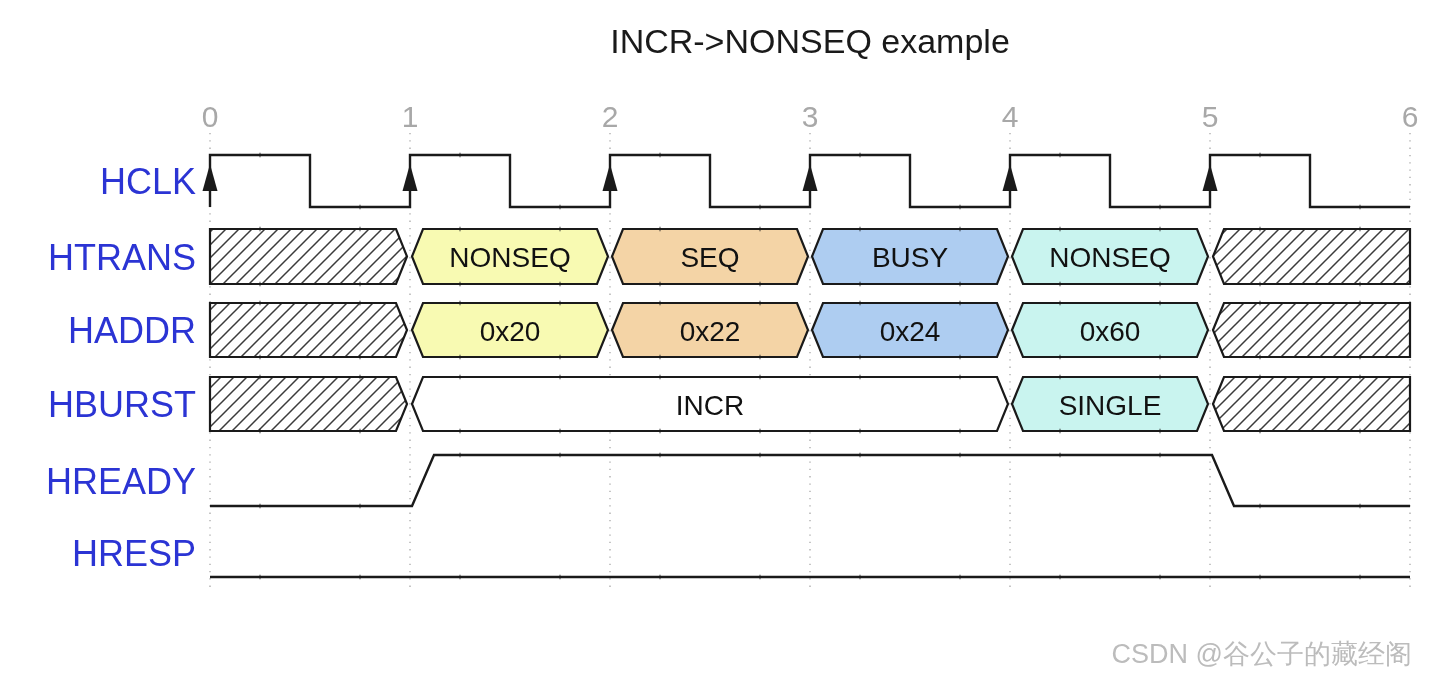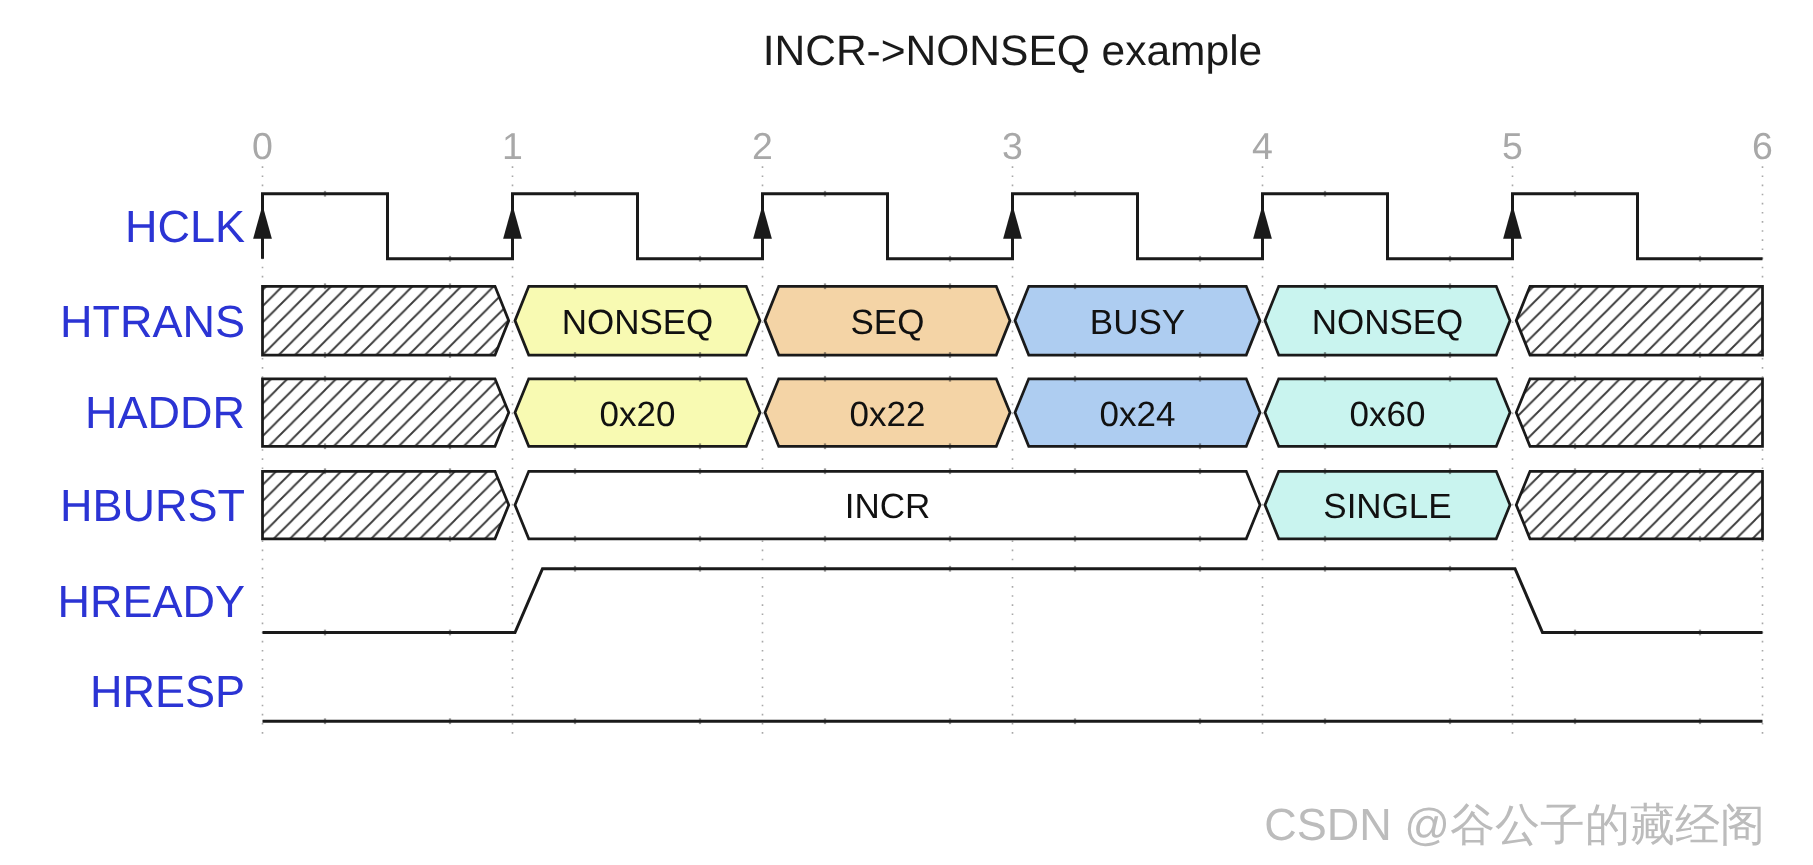--- a/index.html
+++ b/index.html
@@ -10,21 +10,21 @@
   .diagram-svg{position:absolute;left:0;top:0;}
   .title{
     position:absolute;left:210px;top:22px;width:1200px;text-align:center;
     font-size:34px;color:#1a1a1a;
   }
   .caption{
     position:absolute;left:210px;top:624px;width:1200px;text-align:center;
     font-size:29px;color:#1a1a1a;
   }
   .watermark{
-    position:absolute;right:38px;top:636px;font-size:36px;color:#bcbcbc;
+    position:absolute;right:38px;top:636px;font-size:27px;color:#bcbcbc;
   }
   svg text{font-family:"Liberation Sans", sans-serif;}
 </style>
 </head>
 <body>
 
 <div class="screen">
   <div class="title">INCR-&gt;NONSEQ example</div>
   <svg class="diagram-svg" width="1450" height="692" viewBox="0 0 1450 692">
       <defs>

